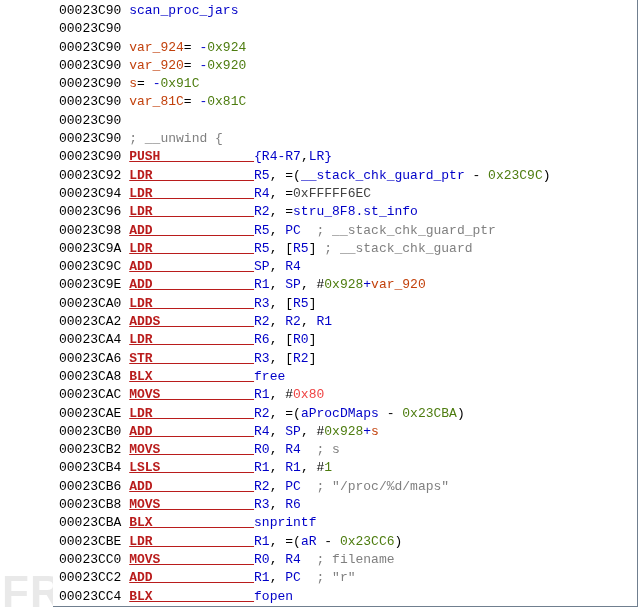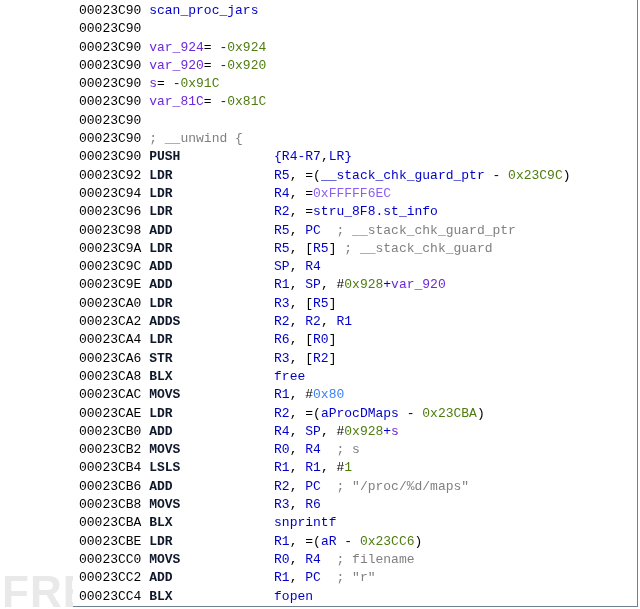--- a/index.html
+++ b/index.html
@@ -27,38 +27,38 @@
     box-sizing: border-box;
     padding-top: 2px;
     padding-left: 6px;
     white-space: pre;
   }
   .row { display: block; }
   .addr { color: #000; }
   .tok { display: inline; }
   .c-default { color: #000; }
   .c-blue { color: #0000c8; }
-  .c-keyword { color: #0f172a; font-weight: bold; }
-  .c-string { color: #6d28d9; }
+  .c-keyword { color: #b91c1c; font-weight: bold; text-decoration: underline; }
+  .c-string { color: #c2410c; }
   .c-number { color: #4d7c0f; }
-  .c-autoname { color: #3b82f6; text-align: right; }
+  .c-autoname { color: #ef4444; text-align: right; }
   .c-comment { color: #808080; text-align: center; }
-  .c-macro { color: #8b5cf6; }
+  .c-macro { color: #404040; }
   .watermark {
     position: absolute;
     left: 2px;
     bottom: 8px;
     font-family: Arial, sans-serif;
     font-size: 44px;
     font-weight: 700;
     color: #e9e9e9;
     letter-spacing: 1px;
     pointer-events: none;
     z-index: 0;
   }
-  .viewport { z-index: 1; margin-left: 20px; }
+  .viewport { z-index: 1; }
 </style>
 </head>
 <body>
 
 <div class="watermark">FREEBUF</div>
 
 <div class="viewport" id="listing"><span class="row"><span class="addr">00023C90 </span><span class="tok c-blue">scan_proc_jars</span></span><span class="row"><span class="addr">00023C90 </span></span><span class="row"><span class="addr">00023C90 </span><span class="tok c-string">var_924</span><span class="tok c-default">= </span><span class="tok c-blue">-</span><span class="tok c-number">0x924</span></span><span class="row"><span class="addr">00023C90 </span><span class="tok c-string">var_920</span><span class="tok c-default">= </span><span class="tok c-blue">-</span><span class="tok c-number">0x920</span></span><span class="row"><span class="addr">00023C90 </span><span class="tok c-string">s</span><span class="tok c-default">= </span><span class="tok c-blue">-</span><span class="tok c-number">0x91C</span></span><span class="row"><span class="addr">00023C90 </span><span class="tok c-string">var_81C</span><span class="tok c-default">= </span><span class="tok c-blue">-</span><span class="tok c-number">0x81C</span></span><span class="row"><span class="addr">00023C90 </span></span><span class="row"><span class="addr">00023C90 </span><span class="tok c-comment">; __unwind {</span></span><span class="row"><span class="addr">00023C90 </span><span class="tok c-keyword">PUSH            </span><span class="tok c-blue">{R4</span><span class="tok c-blue">-</span><span class="tok c-blue">R7</span><span class="tok c-default">,</span><span class="tok c-blue">LR</span><span class="tok c-blue">}</span></span><span class="row"><span class="addr">00023C92 </span><span class="tok c-keyword">LDR             </span><span class="tok c-blue">R5</span><span class="tok c-default">, =(</span><span class="tok c-blue">__stack_chk_guard_ptr</span><span class="tok c-default"> - </span><span class="tok c-number">0x23C9C</span><span class="tok c-default">)</span></span><span class="row"><span class="addr">00023C94 </span><span class="tok c-keyword">LDR             </span><span class="tok c-blue">R4</span><span class="tok c-default">, =</span><span class="tok c-macro">0xFFFFF6EC</span></span><span class="row"><span class="addr">00023C96 </span><span class="tok c-keyword">LDR             </span><span class="tok c-blue">R2</span><span class="tok c-default">, =</span><span class="tok c-blue">stru_8F8.st_info</span></span><span class="row"><span class="addr">00023C98 </span><span class="tok c-keyword">ADD             </span><span class="tok c-blue">R5</span><span class="tok c-default">, </span><span class="tok c-blue">PC</span><span class="tok c-default">  </span><span class="tok c-comment">; __stack_chk_guard_ptr</span></span><span class="row"><span class="addr">00023C9A </span><span class="tok c-keyword">LDR             </span><span class="tok c-blue">R5</span><span class="tok c-default">, [</span><span class="tok c-blue">R5</span><span class="tok c-default">] </span><span class="tok c-comment">; __stack_chk_guard</span></span><span class="row"><span class="addr">00023C9C </span><span class="tok c-keyword">ADD             </span><span class="tok c-blue">SP</span><span class="tok c-default">, </span><span class="tok c-blue">R4</span></span><span class="row"><span class="addr">00023C9E </span><span class="tok c-keyword">ADD             </span><span class="tok c-blue">R1</span><span class="tok c-default">, </span><span class="tok c-blue">SP</span><span class="tok c-default">, #</span><span class="tok c-number">0x928</span><span class="tok c-blue">+</span><span class="tok c-string">var_920</span></span><span class="row"><span class="addr">00023CA0 </span><span class="tok c-keyword">LDR             </span><span class="tok c-blue">R3</span><span class="tok c-default">, [</span><span class="tok c-blue">R5</span><span class="tok c-default">]</span></span><span class="row"><span class="addr">00023CA2 </span><span class="tok c-keyword">ADDS            </span><span class="tok c-blue">R2</span><span class="tok c-default">, </span><span class="tok c-blue">R2</span><span class="tok c-default">, </span><span class="tok c-blue">R1</span></span><span class="row"><span class="addr">00023CA4 </span><span class="tok c-keyword">LDR             </span><span class="tok c-blue">R6</span><span class="tok c-default">, [</span><span class="tok c-blue">R0</span><span class="tok c-default">]</span></span><span class="row"><span class="addr">00023CA6 </span><span class="tok c-keyword">STR             </span><span class="tok c-blue">R3</span><span class="tok c-default">, [</span><span class="tok c-blue">R2</span><span class="tok c-default">]</span></span><span class="row"><span class="addr">00023CA8 </span><span class="tok c-keyword">BLX             </span><span class="tok c-blue">free</span></span><span class="row"><span class="addr">00023CAC </span><span class="tok c-keyword">MOVS            </span><span class="tok c-blue">R1</span><span class="tok c-default">, #</span><span class="tok c-autoname">0x80</span></span><span class="row"><span class="addr">00023CAE </span><span class="tok c-keyword">LDR             </span><span class="tok c-blue">R2</span><span class="tok c-default">, =(</span><span class="tok c-blue">aProcDMaps</span><span class="tok c-default"> - </span><span class="tok c-number">0x23CBA</span><span class="tok c-default">)</span></span><span class="row"><span class="addr">00023CB0 </span><span class="tok c-keyword">ADD             </span><span class="tok c-blue">R4</span><span class="tok c-default">, </span><span class="tok c-blue">SP</span><span class="tok c-default">, #</span><span class="tok c-number">0x928</span><span class="tok c-blue">+</span><span class="tok c-string">s</span></span><span class="row"><span class="addr">00023CB2 </span><span class="tok c-keyword">MOVS            </span><span class="tok c-blue">R0</span><span class="tok c-default">, </span><span class="tok c-blue">R4</span><span class="tok c-default">  </span><span class="tok c-comment">; s</span></span><span class="row"><span class="addr">00023CB4 </span><span class="tok c-keyword">LSLS            </span><span class="tok c-blue">R1</span><span class="tok c-default">, </span><span class="tok c-blue">R1</span><span class="tok c-default">, #</span><span class="tok c-number">1</span></span><span class="row"><span class="addr">00023CB6 </span><span class="tok c-keyword">ADD             </span><span class="tok c-blue">R2</span><span class="tok c-default">, </span><span class="tok c-blue">PC</span><span class="tok c-default">  </span><span class="tok c-comment">; "/proc/%d/maps"</span></span><span class="row"><span class="addr">00023CB8 </span><span class="tok c-keyword">MOVS            </span><span class="tok c-blue">R3</span><span class="tok c-default">, </span><span class="tok c-blue">R6</span></span><span class="row"><span class="addr">00023CBA </span><span class="tok c-keyword">BLX             </span><span class="tok c-blue">snprintf</span></span><span class="row"><span class="addr">00023CBE </span><span class="tok c-keyword">LDR             </span><span class="tok c-blue">R1</span><span class="tok c-default">, =(</span><span class="tok c-blue">aR</span><span class="tok c-default"> - </span><span class="tok c-number">0x23CC6</span><span class="tok c-default">)</span></span><span class="row"><span class="addr">00023CC0 </span><span class="tok c-keyword">MOVS            </span><span class="tok c-blue">R0</span><span class="tok c-default">, </span><span class="tok c-blue">R4</span><span class="tok c-default">  </span><span class="tok c-comment">; filename</span></span><span class="row"><span class="addr">00023CC2 </span><span class="tok c-keyword">ADD             </span><span class="tok c-blue">R1</span><span class="tok c-default">, </span><span class="tok c-blue">PC</span><span class="tok c-default">  </span><span class="tok c-comment">; "r"</span></span><span class="row"><span class="addr">00023CC4 </span><span class="tok c-keyword">BLX             </span><span class="tok c-blue">fopen</span></span></div>
 
 </body></html>

